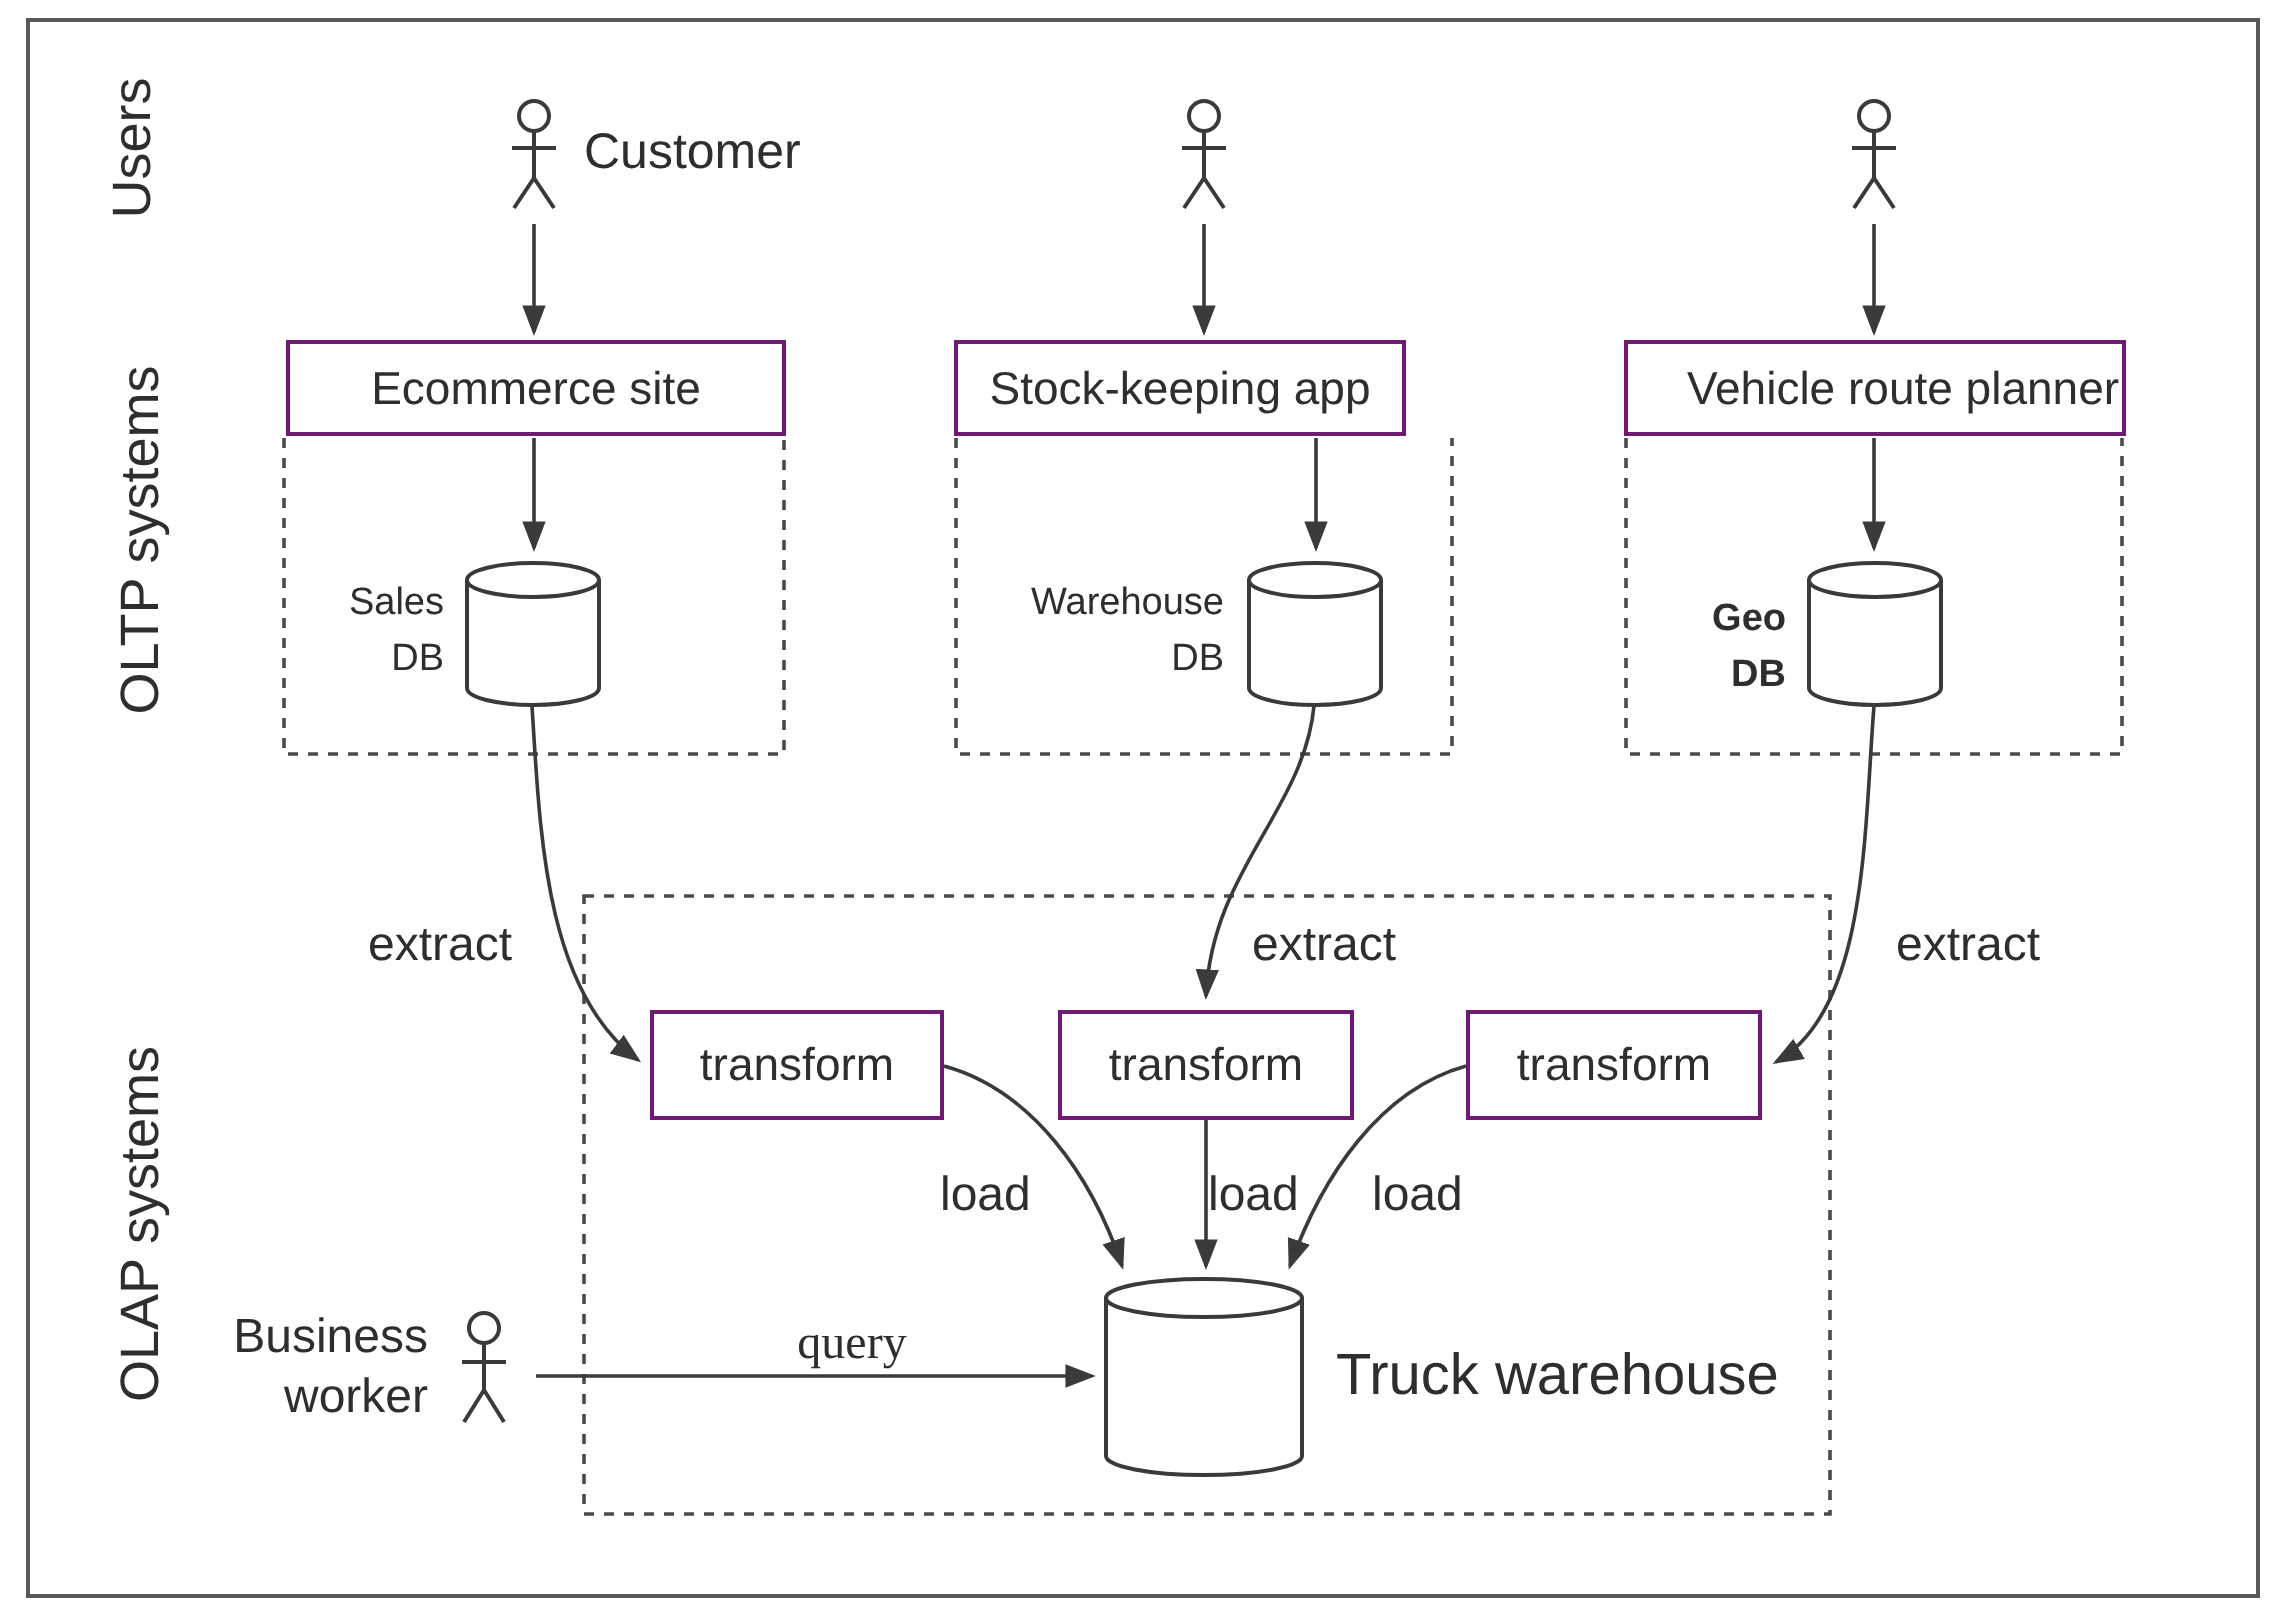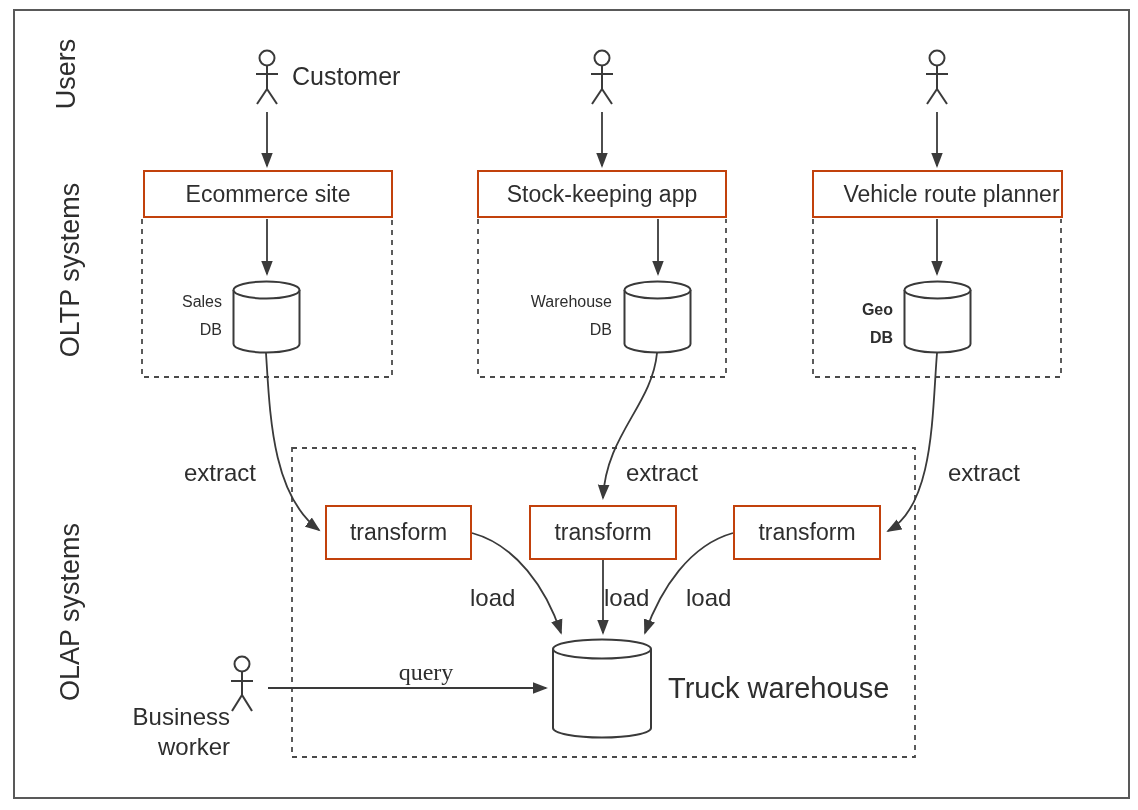--- a/index.html
+++ b/index.html
@@ -6,25 +6,25 @@
   .canvas{
     position:relative;width:1138px;height:810px;background:#fff;
     font-family:"Liberation Sans",sans-serif;color:#2e2e2e;overflow:hidden;
   }
   .frame{position:absolute;left:13px;top:9px;width:1117px;height:790px;
          border:2px solid #595959;box-sizing:border-box;}
   svg.layer{position:absolute;left:0;top:0;}
   .vlabel{position:absolute;width:200px;height:30px;display:flex;align-items:center;
           justify-content:center;transform:rotate(-90deg);white-space:nowrap;
           font-size:27px;color:#2e2e2e;}
-  .node-box{position:absolute;background:#fff;border:2px solid #c2410c;box-sizing:border-box;
+  .node-box{position:absolute;background:#fff;border:2px solid #701a75;box-sizing:border-box;
             display:flex;align-items:center;justify-content:center;font-size:23px;}
   .lbl{position:absolute;font-size:24px;white-space:nowrap;}
   .actor-lbl{position:absolute;font-size:25px;line-height:31px;white-space:nowrap;}
-  .db-lbl{position:absolute;font-size:16px;line-height:28px;text-align:right;white-space:nowrap;}
+  .db-lbl{position:absolute;font-size:19px;line-height:28px;text-align:right;white-space:nowrap;}
   .ba-lbl{position:absolute;font-size:24px;line-height:30px;text-align:right;white-space:nowrap;}
   .dw-lbl{position:absolute;font-size:29px;white-space:nowrap;}
   .center{text-align:center;}
 </style>
 </head>
 <body>
 
 <div class="canvas">
 
   <div class="frame"></div>
@@ -114,29 +114,29 @@
     </g>
   </svg>
 
   <div class="vlabel" style="left:-34px;top:59px;">Users</div>
   <div class="vlabel" style="left:-30px;top:255px;">OLTP systems</div>
   <div class="vlabel" style="left:-30px;top:597px;">OLAP systems</div>
 
   <div class="actor-lbl" style="left:292px;top:61px;line-height:30px;">Customer</div>
   <div class="actor-lbl" style="left:628px;top:45px;">
   </div>
-  <div class="ba-lbl" style="left:132px;top:654px;width:98px;margin-top:48px;">
+  <div class="ba-lbl" style="left:116px;top:654px;width:98px;">
     <div>Business</div>
     <div>worker</div>
   </div>
 
   <div class="node-box" style="left:143px;top:170px;width:250px;height:48px;">
     <span>Ecommerce site</span>
   </div>
-  <div class="node-box" style="left:477px;top:170px;width:250px;height:48px;">
+  <div class="node-box" style="left:477px;top:170px;width:226px;height:48px;">
     <span>Stock-keeping app</span>
   </div>
   <div class="node-box" style="left:812px;top:170px;width:251px;height:48px;padding-left:28px;">
     <span>Vehicle route planner</span>
   </div>
 
   <div class="db-lbl" style="left:130px;top:288px;width:92px;">
     <div>Sales</div>
     <div>DB</div>
   </div>

